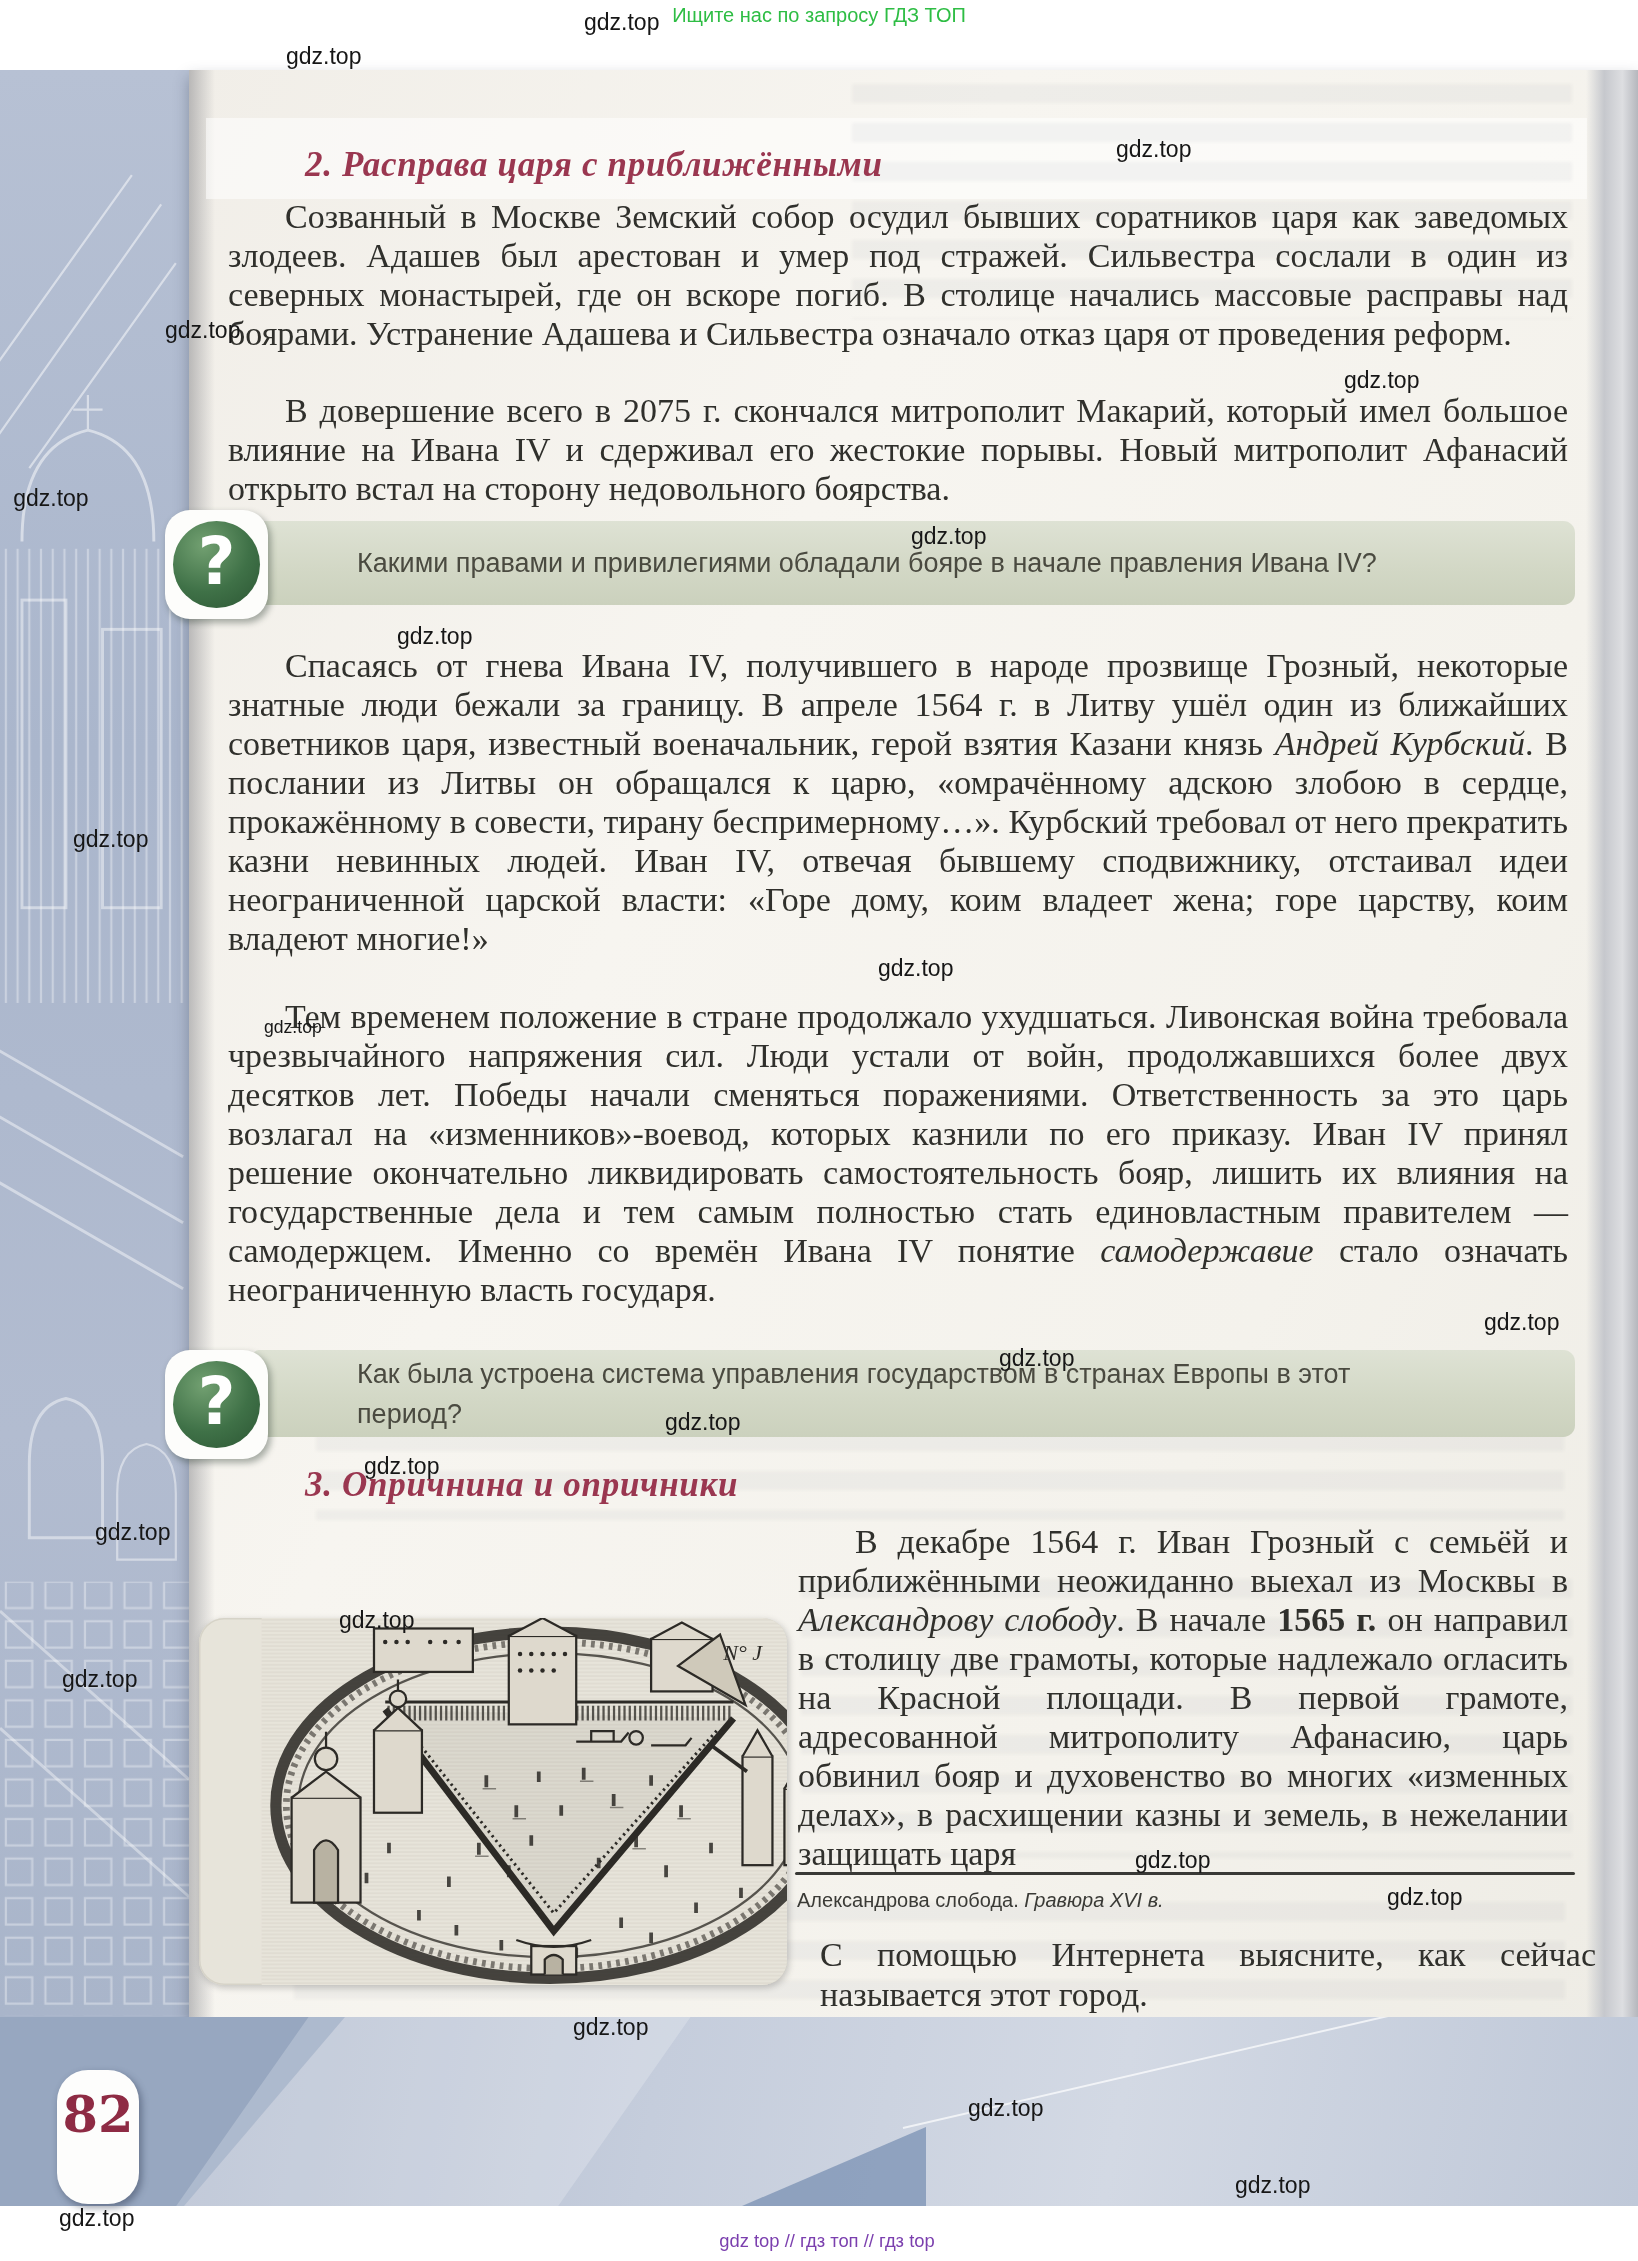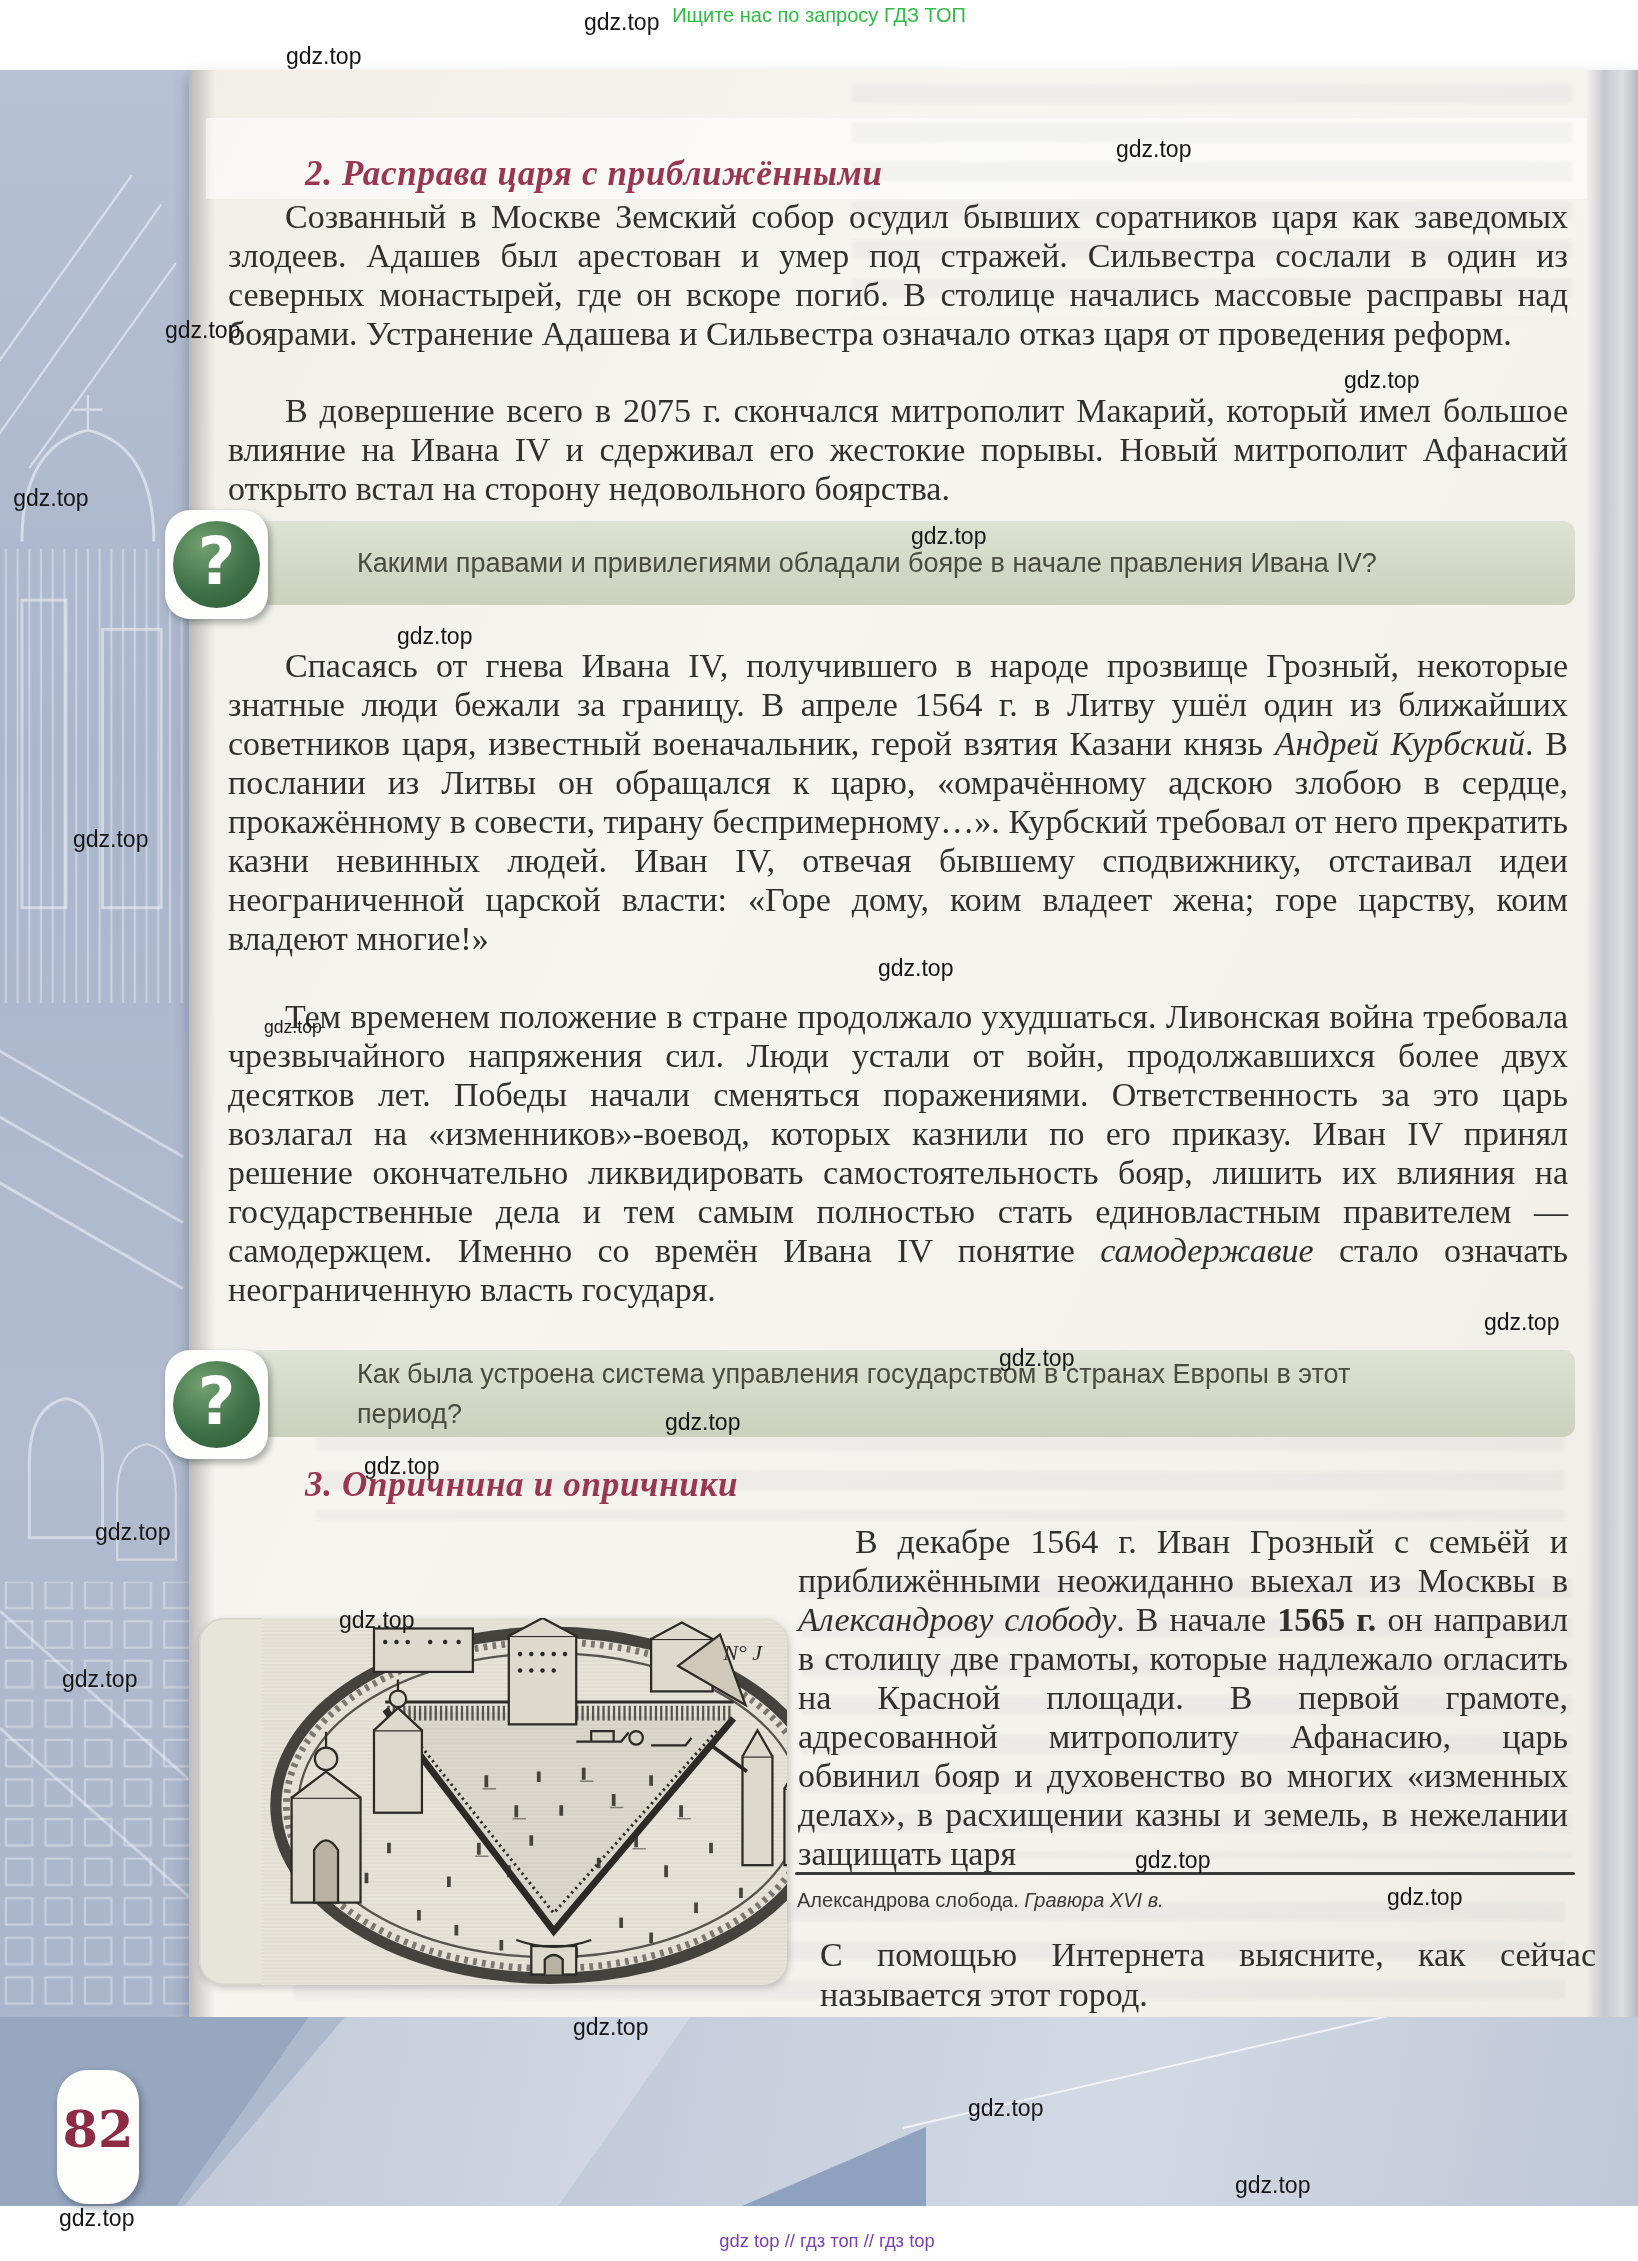--- a/index.html
+++ b/index.html
@@ -68,21 +68,21 @@
       font-style:italic;font-size:22px;color:#2d2b27;}
   .divider{position:absolute;left:795px;top:1872px;width:780px;height:2.9px;background:#393936;border-radius:1.5px;z-index:6;}
   .fig-caption{position:absolute;left:797px;top:1889px;font-family:"Liberation Sans",sans-serif;
       font-size:20px;color:#3a3a36;z-index:6;}
   .internet{position:absolute;left:820px;top:1935px;width:776px;font-size:34px;line-height:40px;
       text-align:justify;color:#30302c;z-index:6;}
 
   
   .page-badge{position:absolute;left:57px;top:2070px;width:82px;height:134px;background:#fdfdfc;
       border-radius:31px;box-shadow:2.2px 3.7px 7.3px rgba(45,55,80,.45);
-      display:flex;align-items:flex-start;justify-content:center;padding-top:29px;box-sizing:border-box;z-index:10;}
+      display:flex;align-items:flex-start;justify-content:center;padding-top:14px;box-sizing:border-box;z-index:10;}
   .page-num{font-family:"DejaVu Serif",serif;font-weight:bold;font-size:51px;color:#8e2b44;}
 </style>
 </head>
 <body>
 
 <div class="canvas">
 
   <div class="margin-left">
     <svg width="189" height="1948" viewBox="0 0 258 2652">
       <defs>
@@ -126,21 +126,21 @@
   <div class="backdrop">
     <div class="bd-left"></div>
     <div class="bd-band"></div>
     <div class="bd-tri"></div>
     <div class="bd-line"></div>
   </div>
 
   <div class="promo-top">Ищите нас по запросу ГДЗ ТОП</div>
   <div class="promo-bottom">gdz top  //  гдз топ  //  гдз top</div>
 
-  <div class="sec-title" style="top:154px;">2. Расправа царя с приближёнными</div>
+  <div class="sec-title" style="top:145px;">2. Расправа царя с приближёнными</div>
 
   <div class="body-text indent" style="top:197px;">Созванный в Москве Земский собор осудил бывших соратников царя как заведомых злодеев. Адашев был арестован и умер под стражей. Сильвестра сослали в один из северных монастырей, где он вскоре погиб. В столице начались массовые расправы над боярами. Устранение Адашева и Сильвестра означало отказ царя от проведения реформ.</div>
   <div class="body-text indent" style="top:391px;">В довершение всего в 2075 г. скончался митрополит Макарий, который имел большое влияние на Ивана IV и сдерживал его жестокие порывы. Новый митрополит Афанасий открыто встал на сторону недовольного боярства.</div>
 
   <div class="q-band" style="top:521px;height:84px;">
     <span>Какими правами и привилегиями обладали бояре в начале правления Ивана IV?</span>
   </div>
   <div class="q-icon" style="top:510px;">
     <div class="q-circ">
         <span class="q-mark">?</span>

